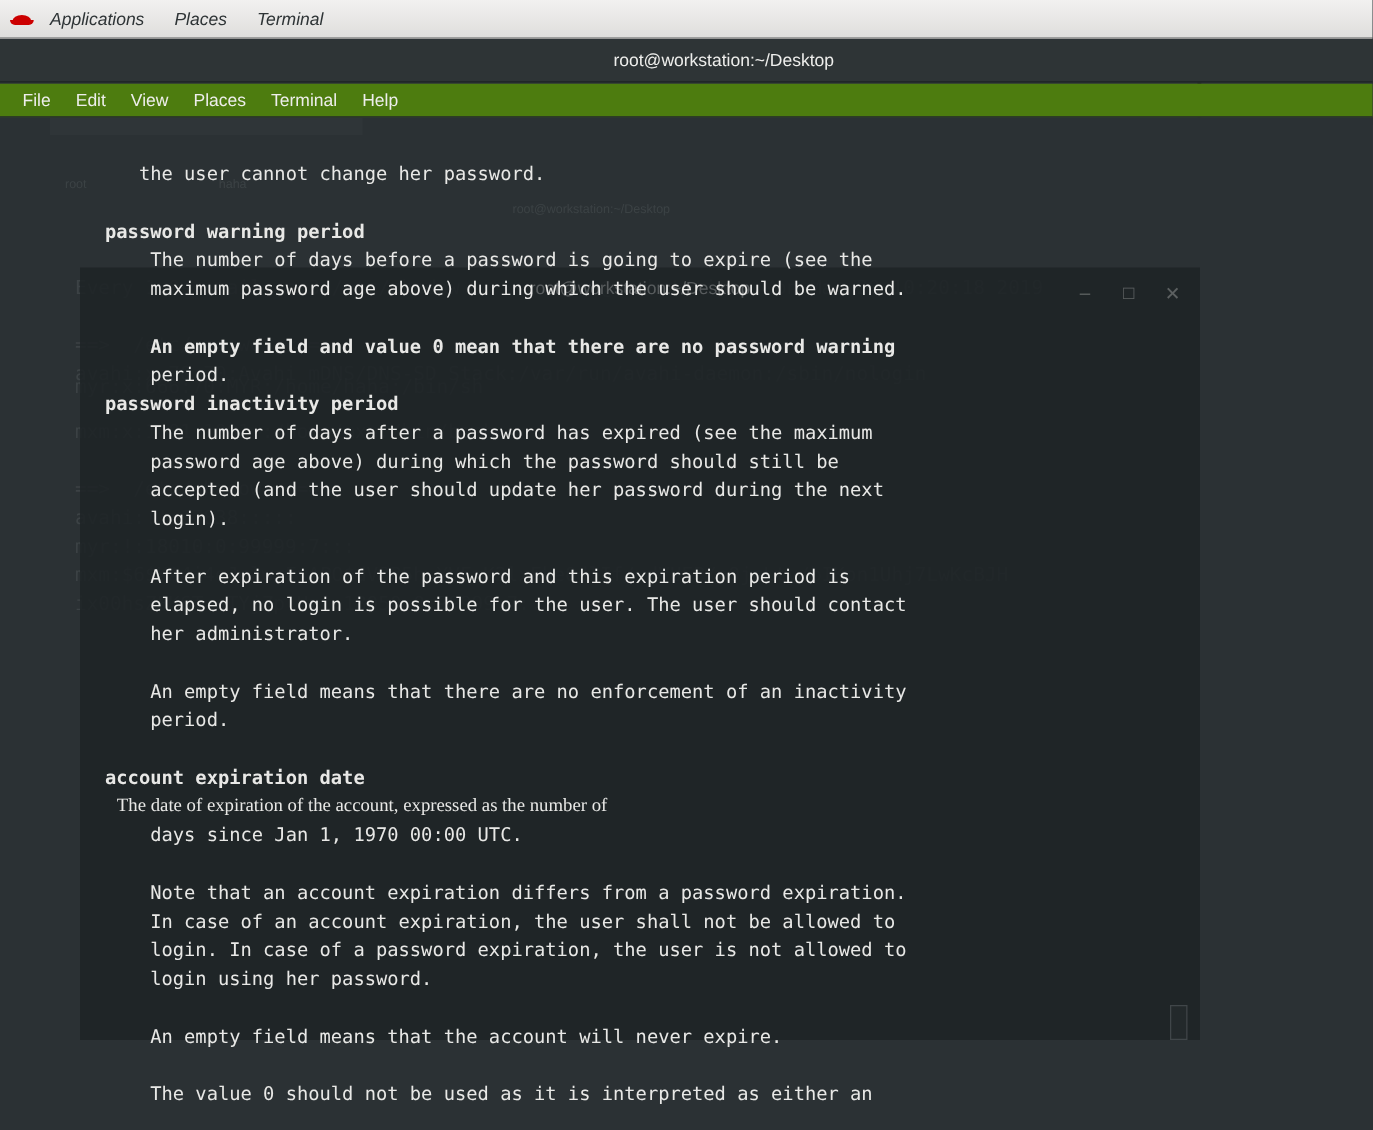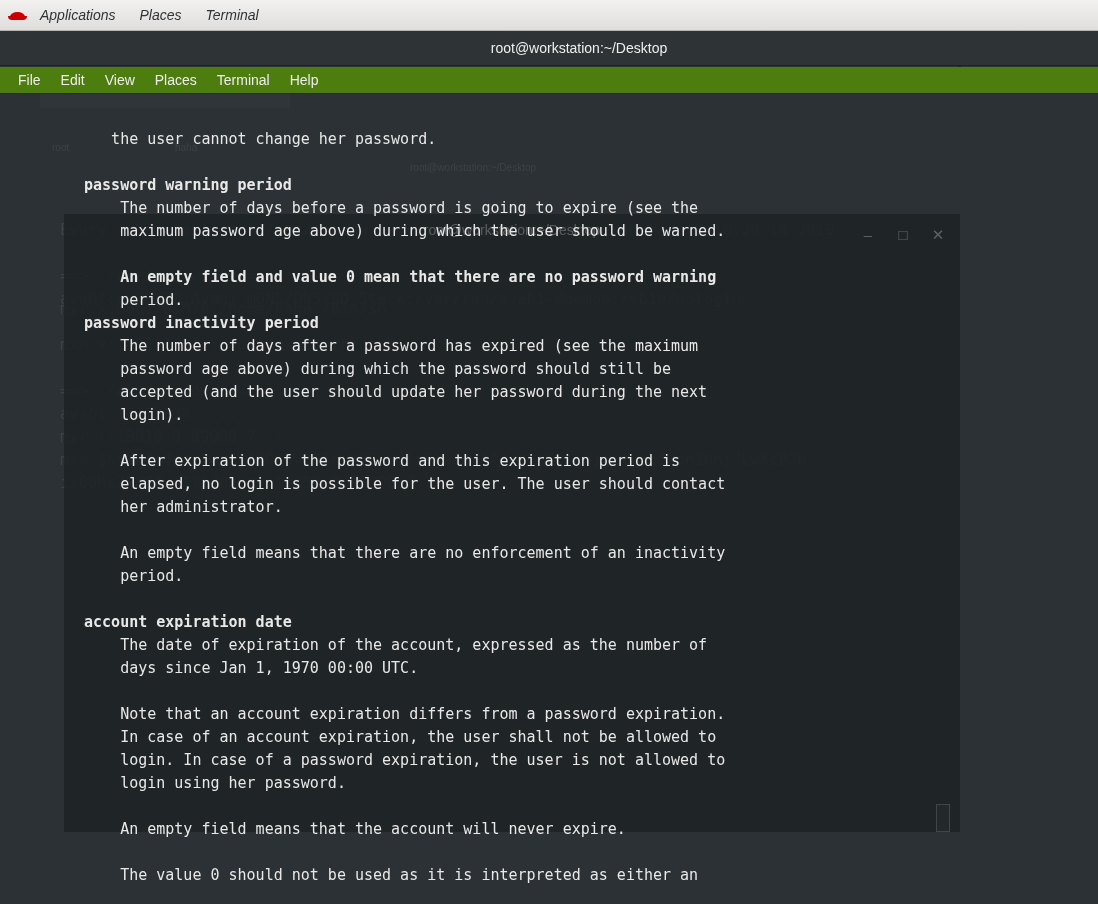--- a/index.html
+++ b/index.html
@@ -268,21 +268,21 @@
         <div class="fg-line" style="left: 75px; top: 241px;">     The number of days after a password has expired (see the maximum</div>
         <div class="fg-line" style="left: 75px; top: 264px;">     password age above) during which the password should still be</div>
         <div class="fg-line" style="left: 75px; top: 287px;">     accepted (and the user should update her password during the next</div>
         <div class="fg-line" style="left: 75px; top: 310px;">     login).</div>
         <div class="fg-line" style="left: 75px; top: 356px;">     After expiration of the password and this expiration period is</div>
         <div class="fg-line" style="left: 75px; top: 379px;">     elapsed, no login is possible for the user. The user should contact</div>
         <div class="fg-line" style="left: 75px; top: 402px;">     her administrator.</div>
         <div class="fg-line" style="left: 75px; top: 448px;">     An empty field means that there are no enforcement of an inactivity</div>
         <div class="fg-line" style="left: 75px; top: 471px;">     period.</div>
         <div class="fg-line bold" style="left: 75px; top: 517px;"> account expiration date</div>
-        <div class="fg-line" style="left: 75px; top: 540px;">     The date of expiration of the account, expressed as the number of</div>
+        <div class="fg-line" style="left: 75px; top: 540px; font-family: Liberation Serif, serif;">     The date of expiration of the account, expressed as the number of</div>
         <div class="fg-line" style="left: 75px; top: 563px;">     days since Jan 1, 1970 00:00 UTC.</div>
         <div class="fg-line" style="left: 75px; top: 609px;">     Note that an account expiration differs from a password expiration.</div>
         <div class="fg-line" style="left: 75px; top: 632px;">     In case of an account expiration, the user shall not be allowed to</div>
         <div class="fg-line" style="left: 75px; top: 655px;">     login. In case of a password expiration, the user is not allowed to</div>
         <div class="fg-line" style="left: 75px; top: 678px;">     login using her password.</div>
         <div class="fg-line" style="left: 75px; top: 724px;">     An empty field means that the account will never expire.</div>
         <div class="fg-line" style="left: 75px; top: 770px;">     The value 0 should not be used as it is interpreted as either an</div>
       </div>
 
   </div>

